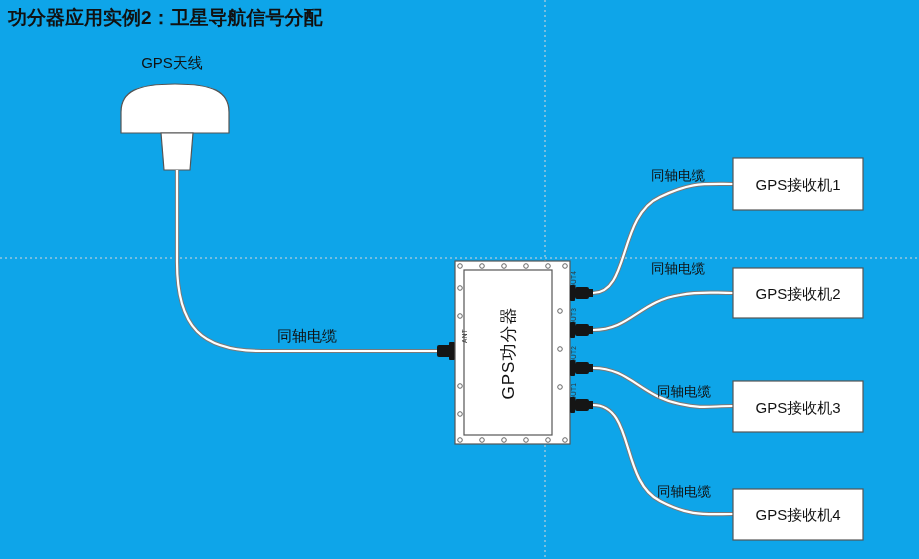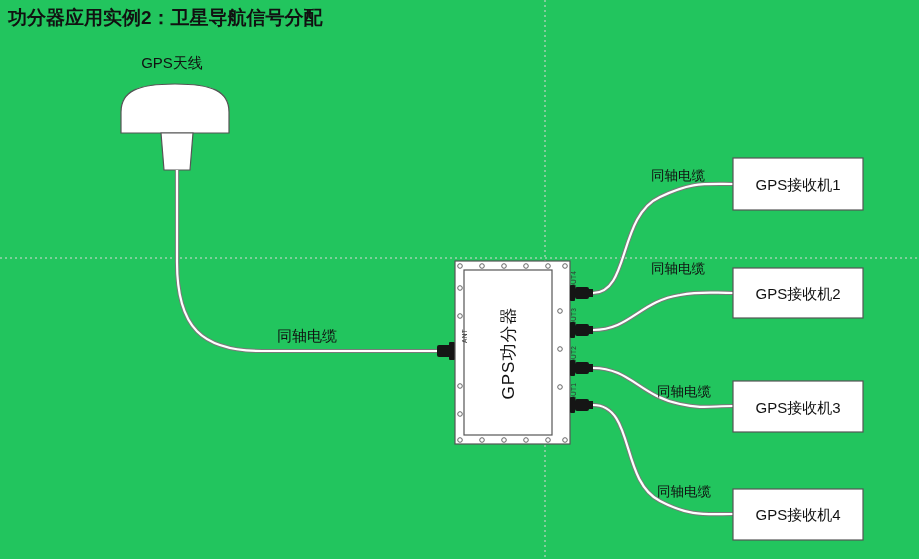--- a/index.html
+++ b/index.html
@@ -1,16 +1,16 @@
 <!DOCTYPE html>
 <html><head>
 <meta charset="utf-8">
 <style>
   html,body{margin:0;padding:0;background:#fff;}
-  #stage{position:relative;width:919px;height:559px;background:#22c55e;overflow:hidden;}
+  #stage{position:relative;width:919px;height:559px;background:#0ea5e9;overflow:hidden;}
   svg{position:absolute;left:0;top:0;}
   text{font-family:"Liberation Sans","DejaVu Sans",sans-serif;fill:#111;}
   .title-text{font-size:19px;font-weight:bold;}
   .label-md{font-size:15px;}
   .label-sm{font-size:13.5px;}
   .port-label{font-size:6.5px;fill:#333;letter-spacing:.3px;}
   .divider-label{font-size:17px;letter-spacing:1px;}
   .box{fill:#ffffff;stroke:#555;stroke-width:1.2;}
   .cable-outer{fill:none;stroke:#7a7a7a;stroke-width:4.2;}
   .cable-inner{fill:none;stroke:#ffffff;stroke-width:2.2;}

